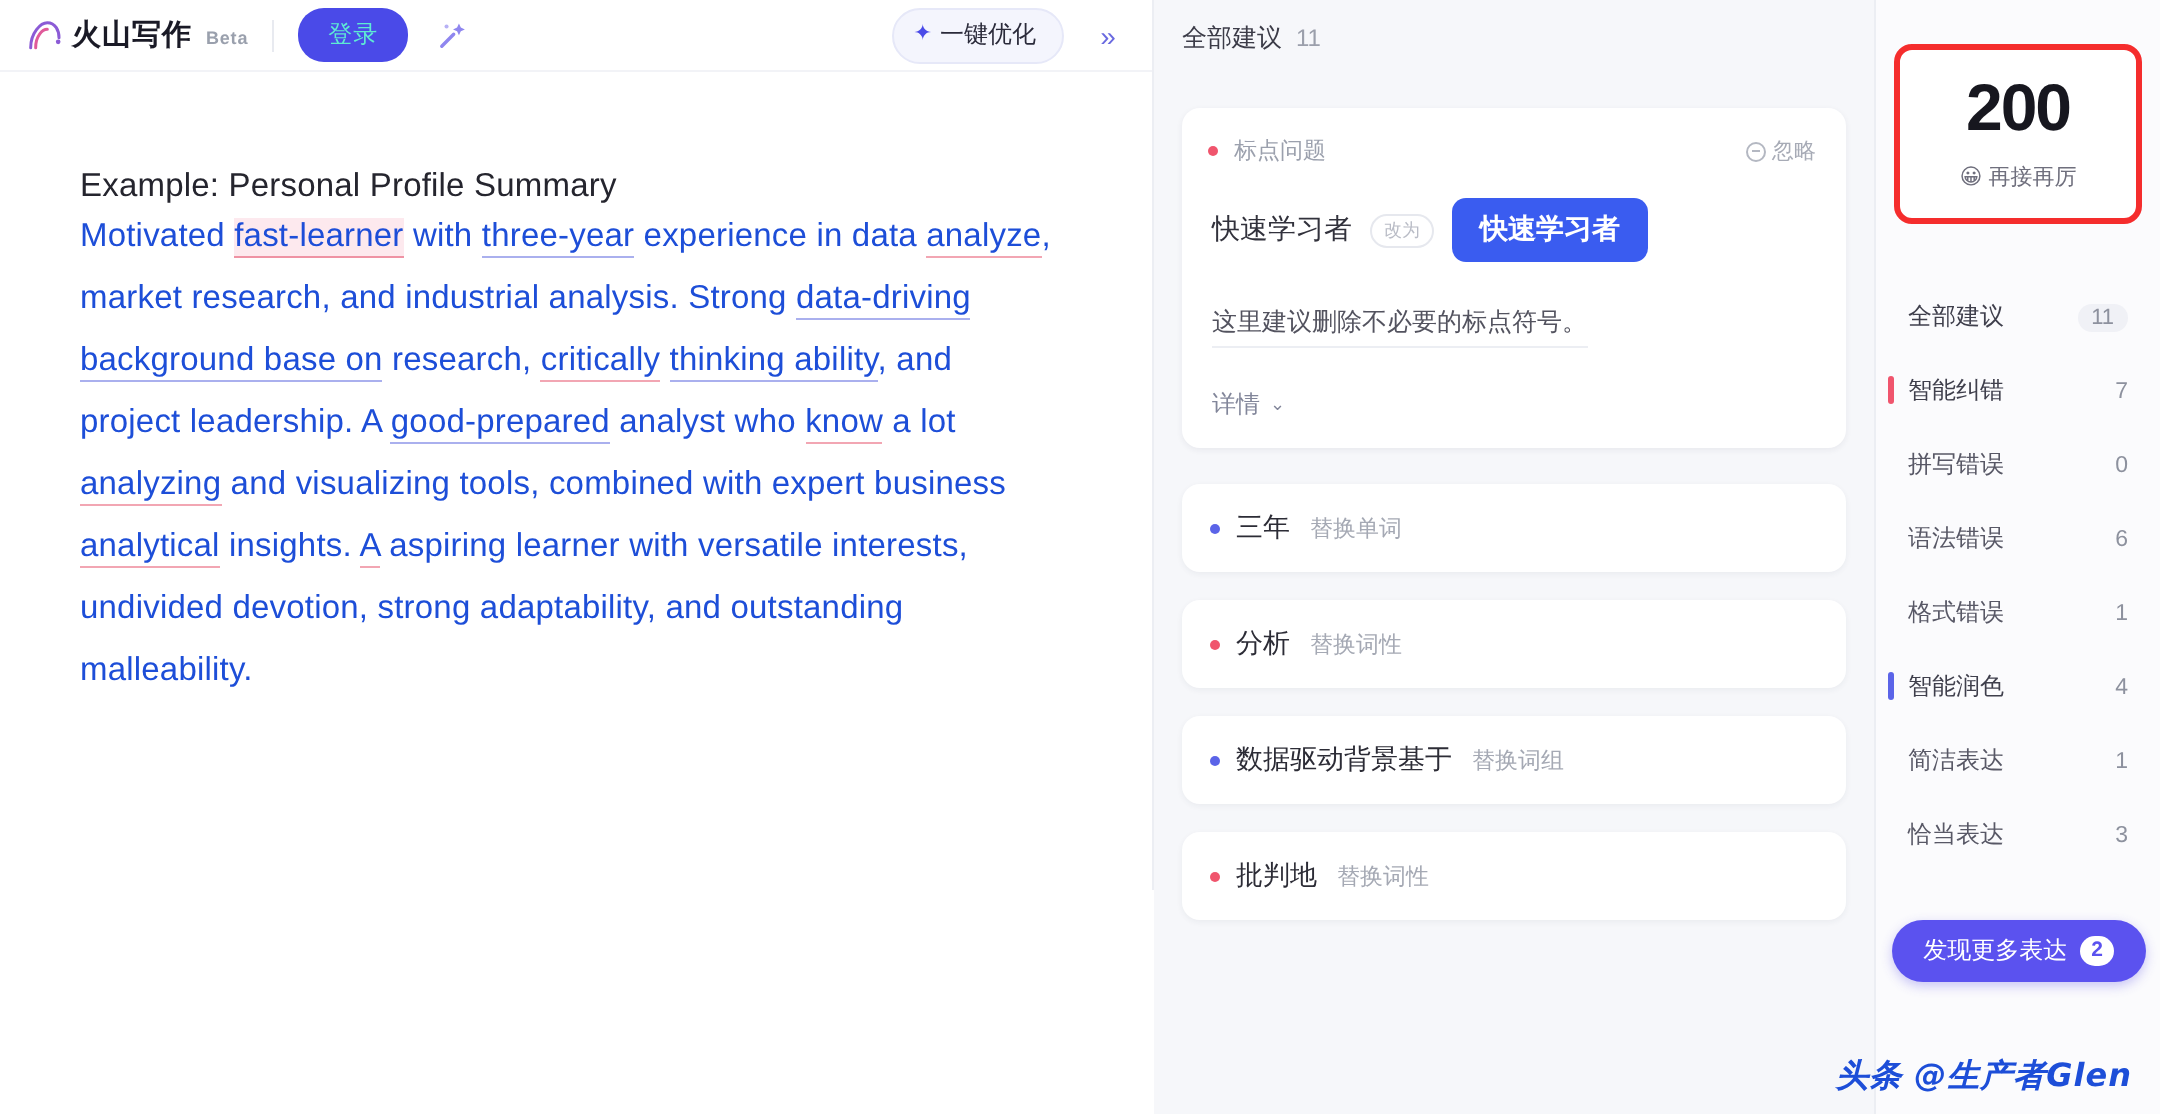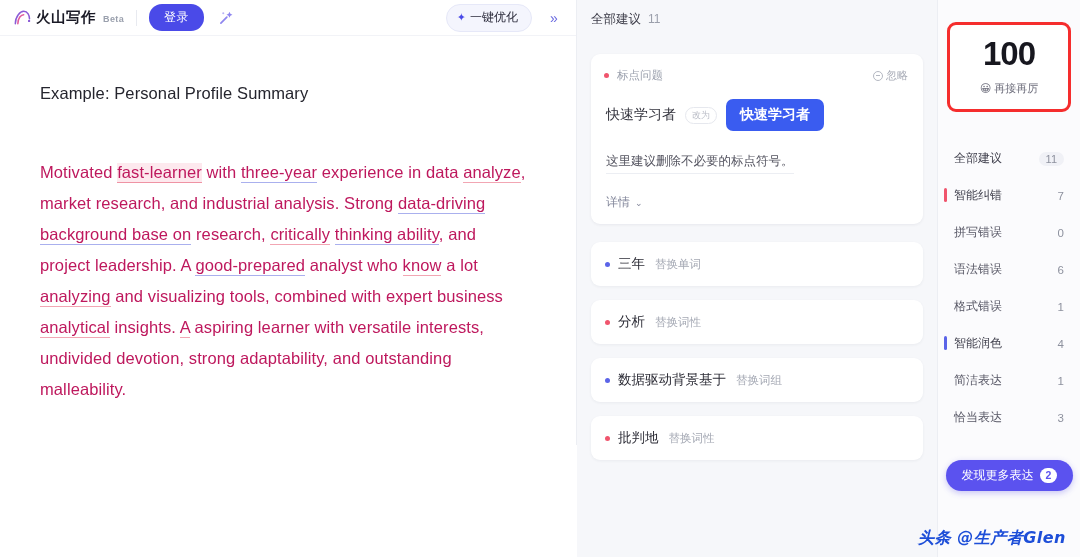--- a/index.html
+++ b/index.html
@@ -33,21 +33,21 @@
     letter-spacing: .5px;
   }
   .beta-badge {
     font-size: 9px; color: #9aa0ad; font-weight: 700;
     letter-spacing: .4px; margin-left: 3px; margin-top: 3px;
   }
   .topbar-divider {
     width: 1px; height: 16px; background: #e8eaf0; margin: 0 2px;
   }
   .login-btn {
-    background: #4a4ae8; color: #ffffff;
+    background: #4a4ae8; color: #5eead4;
     font-size: 12px; font-weight: 500;
     border-radius: 13px; border: none;
     padding: 5px 15px; cursor: pointer;
     letter-spacing: .5px;
   }
   .magic-icon-btn {
     width: 24px; height: 24px; border-radius: 6px;
     display: flex; align-items: center; justify-content: center;
     cursor: pointer;
   }
@@ -67,23 +67,22 @@
     color: #6a6ae0; font-size: 14px; cursor: pointer;
     border-radius: 5px;
   }
 
   .doc-area { padding: 48px 46px 0 40px; }
   .doc-title {
     font-size: 16.5px; color: #25252e; font-weight: 400;
     letter-spacing: .1px;
   }
   .doc-body {
-    margin-top: 54px;
     font-size: 16.5px; line-height: 31px;
-    color: #be185d; letter-spacing: .1px;
+    color: #1d4ed8; letter-spacing: .1px;
     max-width: 490px;
   }
   .u-red { border-bottom: 1.6px solid #f2a6b3; padding-bottom: 1px; }
   .u-red-hl { border-bottom: 1.6px solid #ef93a4; background: #fde9ee; padding-bottom: 1px; }
   .u-blue { border-bottom: 1.6px solid #aab0ee; padding-bottom: 1px; }
 
   
   .suggest-pane {
     position: relative;
     width: 360px; height: 557px;
@@ -327,21 +326,21 @@
           </div>
         </div>
     </div>
 
   </div>
 
   <div class="score-pane">
     <div class="score-box">
       <div class="score-num">
         <span class="score-underline"></span>
-        <span>100</span>
+        <span>200</span>
       </div>
       <div class="score-caption">
         <span class="score-emoji">😀</span>
         <span>再接再厉</span>
       </div>
     </div>
 
     <div class="cat-list" id="cat-list">
         <div class="cat-row">
           <span class="cat-label">全部建议</span>

